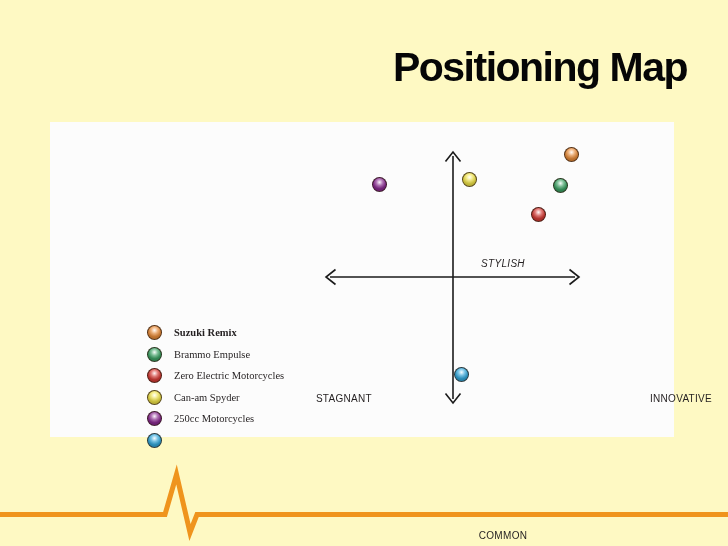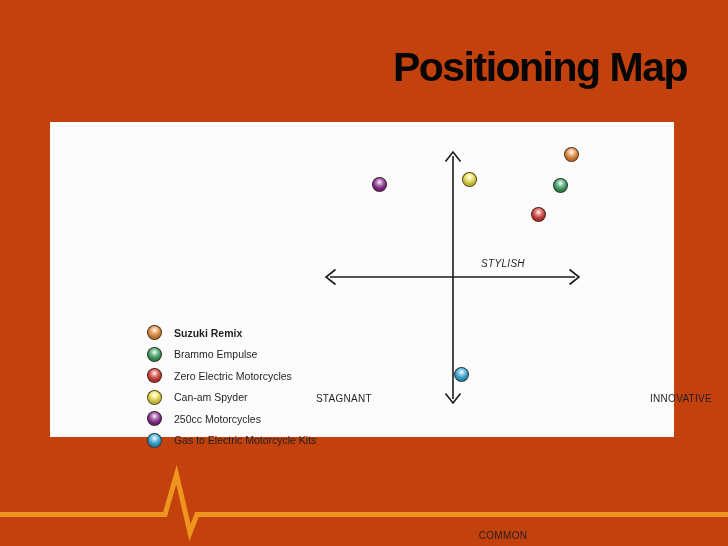--- a/index.html
+++ b/index.html
@@ -1,38 +1,38 @@
 <!DOCTYPE html>
 <html><head>
 <meta charset="utf-8">
 <style>
   html,body{margin:0;padding:0;background:#ffffff;}
   .slide{
-    position:relative;width:728px;height:546px;background:#c2410c;overflow:hidden;
+    position:relative;width:728px;height:546px;background:#fef9c3;overflow:hidden;
     font-family:"Liberation Sans", sans-serif;color:#231f20;
   }
   .title{
     position:absolute;top:44px;right:41px;
     font-size:41px;font-weight:700;letter-spacing:-1.5px;color:#060606;
     white-space:nowrap;
   }
   .panel{
     position:absolute;left:50px;top:122px;width:624px;height:315px;
     background:#fcfcfc;
   }
   .axes-svg{position:absolute;left:0;top:0;width:728px;height:546px;pointer-events:none;}
   .axis-label{
     position:absolute;font-size:10px;letter-spacing:0.3px;color:#231f20;white-space:nowrap;
   }
   .axis-label.top{left:413px;top:136px;width:80px;text-align:center;font-style:italic;}
   .axis-label.bottom{left:413px;top:408px;width:80px;text-align:center;}
   .axis-label.left{left:244px;top:271px;width:78px;text-align:right;}
   .axis-label.right{left:586px;top:271px;width:90px;text-align:center;}
   .legend{position:absolute;left:97px;top:203px;}
-  .legend-row{display:flex;align-items:center;height:15px;margin-bottom:6.5px;}
+  .legend-row{display:flex;align-items:center;height:15px;margin-bottom:6.5px;font-family:Liberation Serif, serif;}
   .legend-row .lbl{margin-left:12px;font-size:10.5px;color:#231f20;white-space:nowrap;}
   .legend-row .lbl.bold{font-weight:700;}
   .ball{
     width:15px;height:15px;border-radius:50%;flex:0 0 auto;box-sizing:border-box;
     border:1px solid rgba(32,16,6,0.75);
     background-image:radial-gradient(circle at 50% 33%,
       rgba(255,255,255,0.95), rgba(255,255,255,0.35) 30%, rgba(255,255,255,0) 60%);
     box-shadow:inset 0 -3px 4px rgba(0,0,0,0.28);
   }
   .point{position:absolute;width:15px;height:15px;}
@@ -62,21 +62,20 @@
         <div class="legend-row">
           <span class="ball" style="background-color: rgb(246, 233, 75);"></span>
           <span class="lbl">Can-am Spyder</span>
         </div>
         <div class="legend-row">
           <span class="ball" style="background-color: rgb(142, 45, 150);"></span>
           <span class="lbl">250cc Motorcycles</span>
         </div>
         <div class="legend-row">
           <span class="ball" style="background-color: rgb(53, 173, 226);"></span>
-          <span class="lbl">Gas to Electric Motorcycle Kits</span>
         </div>
       </div>
 
     <div id="points">
         <div class="ball point" style="background-color: rgb(240, 145, 60); left: 513.94px; top: 25px;"></div>
         <div class="ball point" style="background-color: rgb(63, 167, 104); left: 502.6px; top: 56.25px;"></div>
         <div class="ball point" style="background-color: rgb(220, 62, 56); left: 481.18px; top: 85px;"></div>
         <div class="ball point" style="background-color: rgb(246, 233, 75); left: 411.88px; top: 50px;"></div>
         <div class="ball point" style="background-color: rgb(142, 45, 150); left: 322.42px; top: 55px;"></div>
         <div class="ball point" style="background-color: rgb(53, 173, 226); left: 404.32px; top: 245px;"></div>

